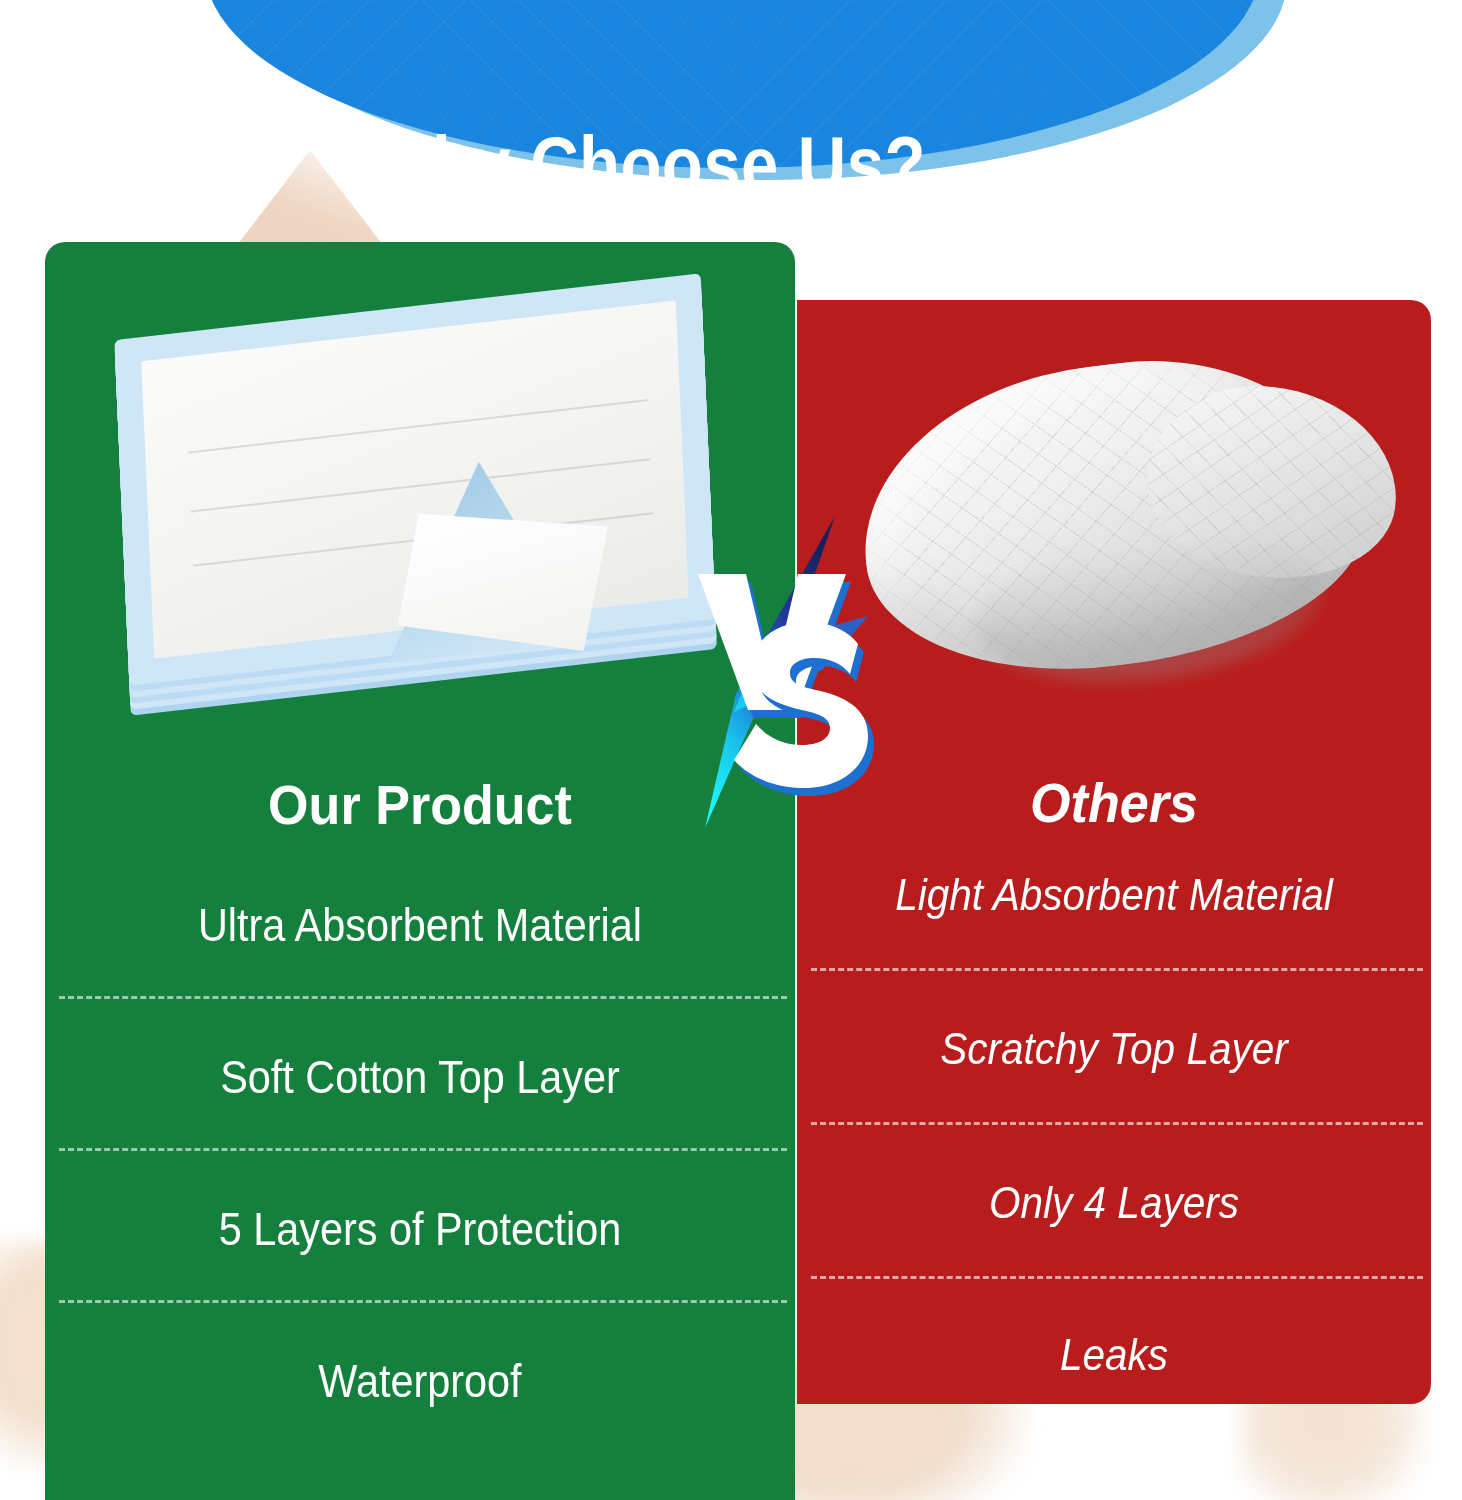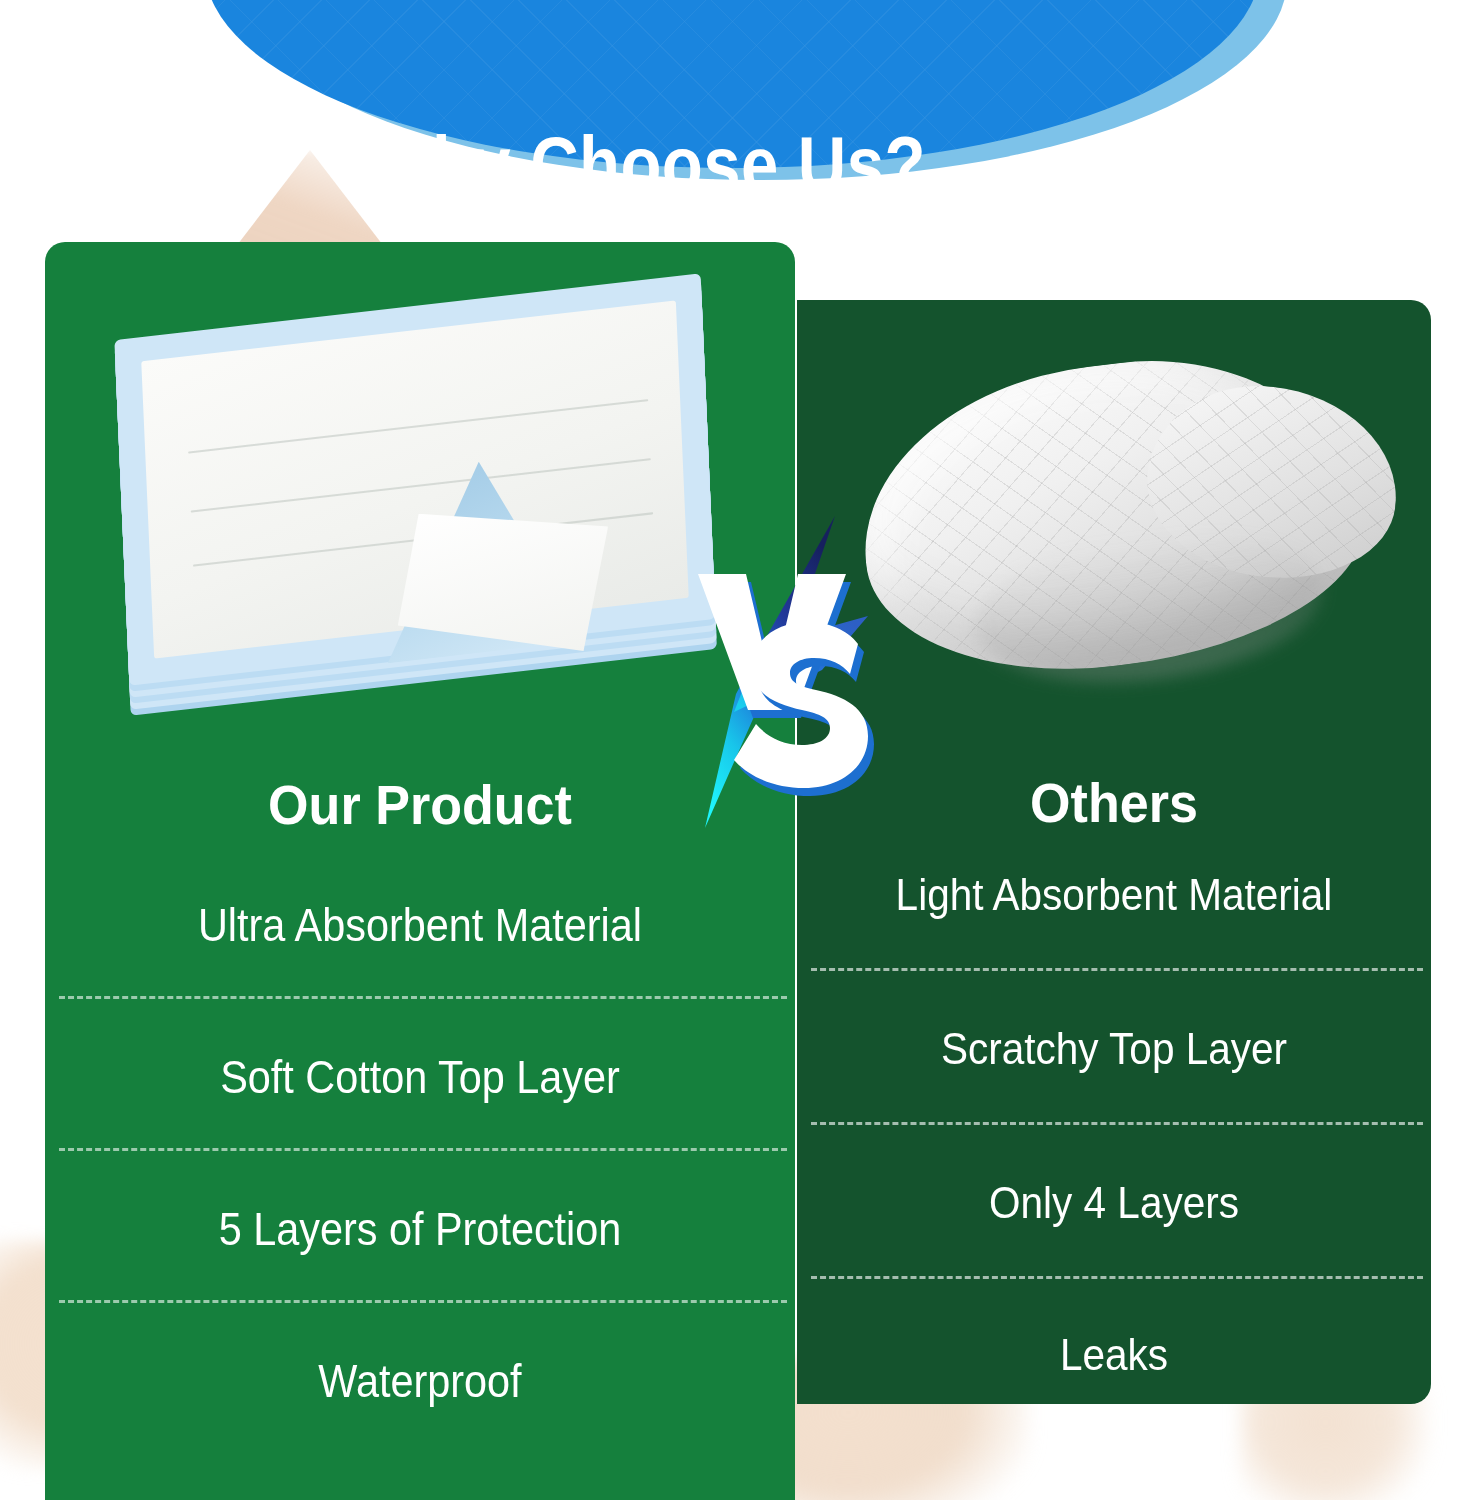--- a/index.html
+++ b/index.html
@@ -113,23 +113,24 @@
     background: #15803d;
     border-radius: 20px;
     overflow: hidden;
   }
   #panel-others {
     position: absolute;
     left: 797px;
     top: 300px;
     width: 634px;
     height: 1104px;
-    background: #14532d;
+    background: #b91c1c;
     border-radius: 0 20px 20px 0;
     overflow: hidden;
+    font-style: italic;
   }
 
   
   #our-product-photo {
     position: absolute;
     left: 20px;
     top: 30px;
     width: 710px;
     height: 420px;
   }

